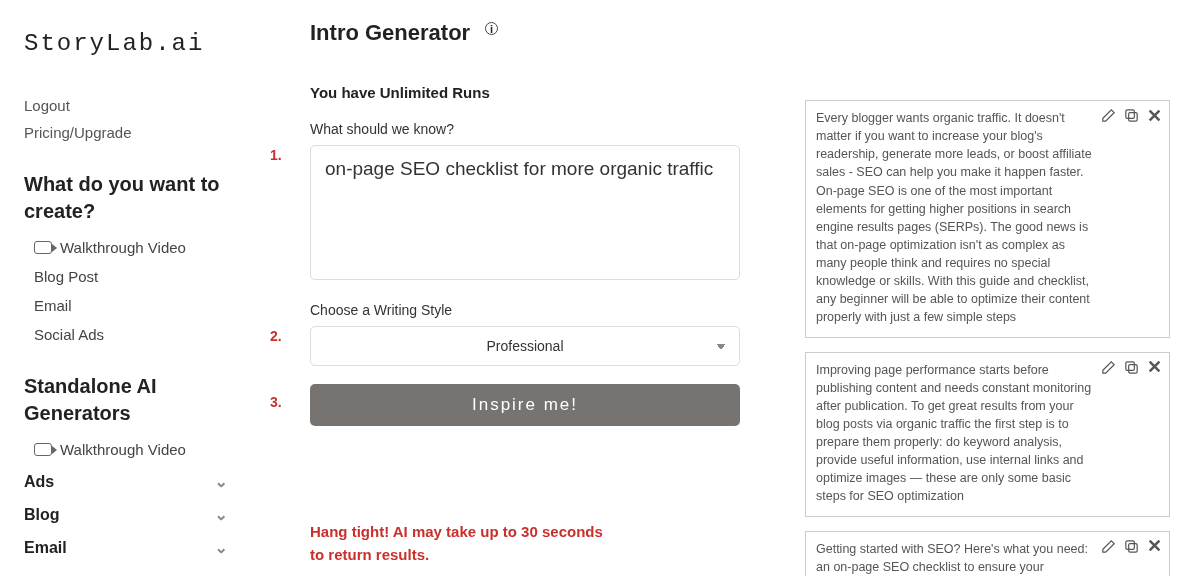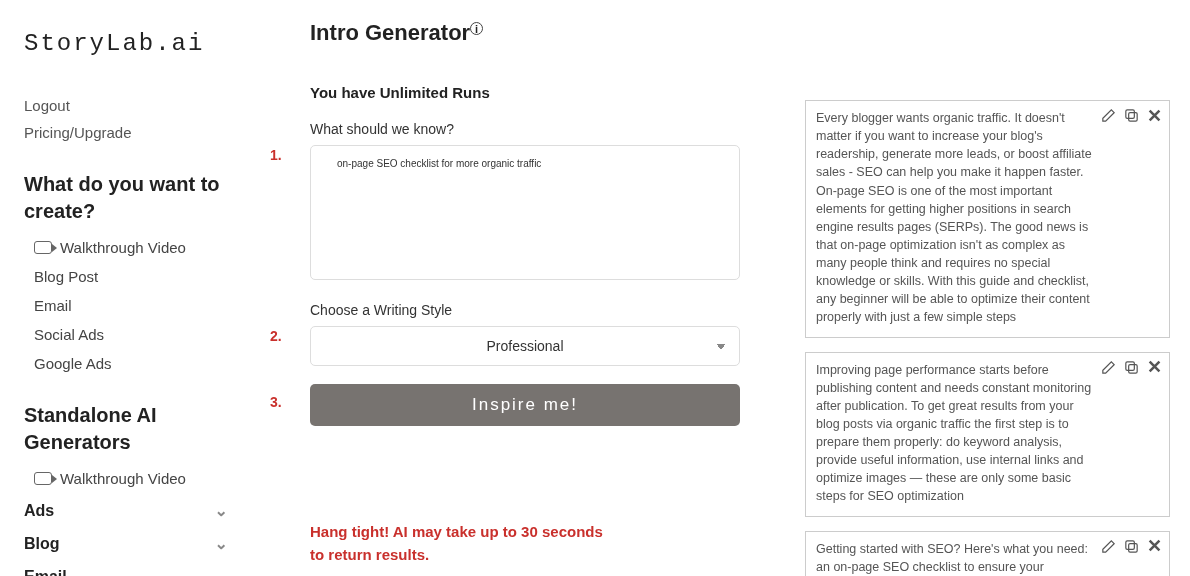--- a/index.html
+++ b/index.html
@@ -66,41 +66,41 @@
   }
   .chevron { font-size:16px; color:#888; }
 
   .main {
     flex:1;
     padding: 20px 20px 0 60px;
     position: relative;
   }
   .page-title {
     font-size: 22px; font-weight:700; color:#222;
-    display:flex; align-items:flex-start; gap:0;
+    display:flex; align-items:flex-start; gap:15px;
     margin-bottom: 38px;
   }
   .info-icon {
     font-size: 11px; border:1px solid #444; border-radius:50%;
     width:13px; height:13px; display:inline-flex; align-items:center; justify-content:center;
     margin-top:2px;
   }
   .runs {
     text-align:left; font-size:15px; font-weight:700; color:#222;
     margin-bottom: 20px;
     width: 400px;
   }
   .form-area { width: 430px; }
   .step-row { display:flex; align-items:flex-start; margin-bottom: 18px; }
   .step-num { width:40px; color:#c9302c; font-weight:700; font-size:14px; padding-top:26px; flex-shrink:0; margin-left:-40px;}
   .field-block { flex:1; }
   .field-label { font-size:14px; color:#333; margin-bottom:8px; display:block; }
   .textarea {
     width:100%; height:135px; border:1px solid #ddd; border-radius:5px;
-    padding:12px 26px; font-size:10px; color:#333; resize:none;
+    padding:12px 14px; font-size:19px; color:#333; resize:none;
     font-family:inherit;
   }
   .select {
     width:100%; height:40px; border:1px solid #ddd; border-radius:5px;
     background:#fff; font-size:14px; color:#333; text-align:center;
     appearance:none; padding:0 20px;
     background-image: linear-gradient(45deg, transparent 50%, #888 50%), linear-gradient(135deg, #888 50%, transparent 50%);
     background-position: calc(100% - 18px) 17px, calc(100% - 13px) 17px;
     background-size: 5px 5px, 5px 5px;
     background-repeat: no-repeat;
@@ -151,23 +151,20 @@
   </div>
   <div class="side-item">
       <span>Blog Post</span>
     </div>
   <div class="side-item">
       <span>Email</span>
     </div>
   <div class="side-item">
       <span>Social Ads</span>
     </div>
-  <div class="side-item">
-      <span>Google Ads</span>
-    </div>
 
   <div class="side-header">Standalone AI Generators</div>
   <div class="side-item">
     <span class="label-with-icon">
       <span class="video-icon"></span>
       <span>Walkthrough Video</span>
     </span>
   </div>
 
   <div class="side-cat">

